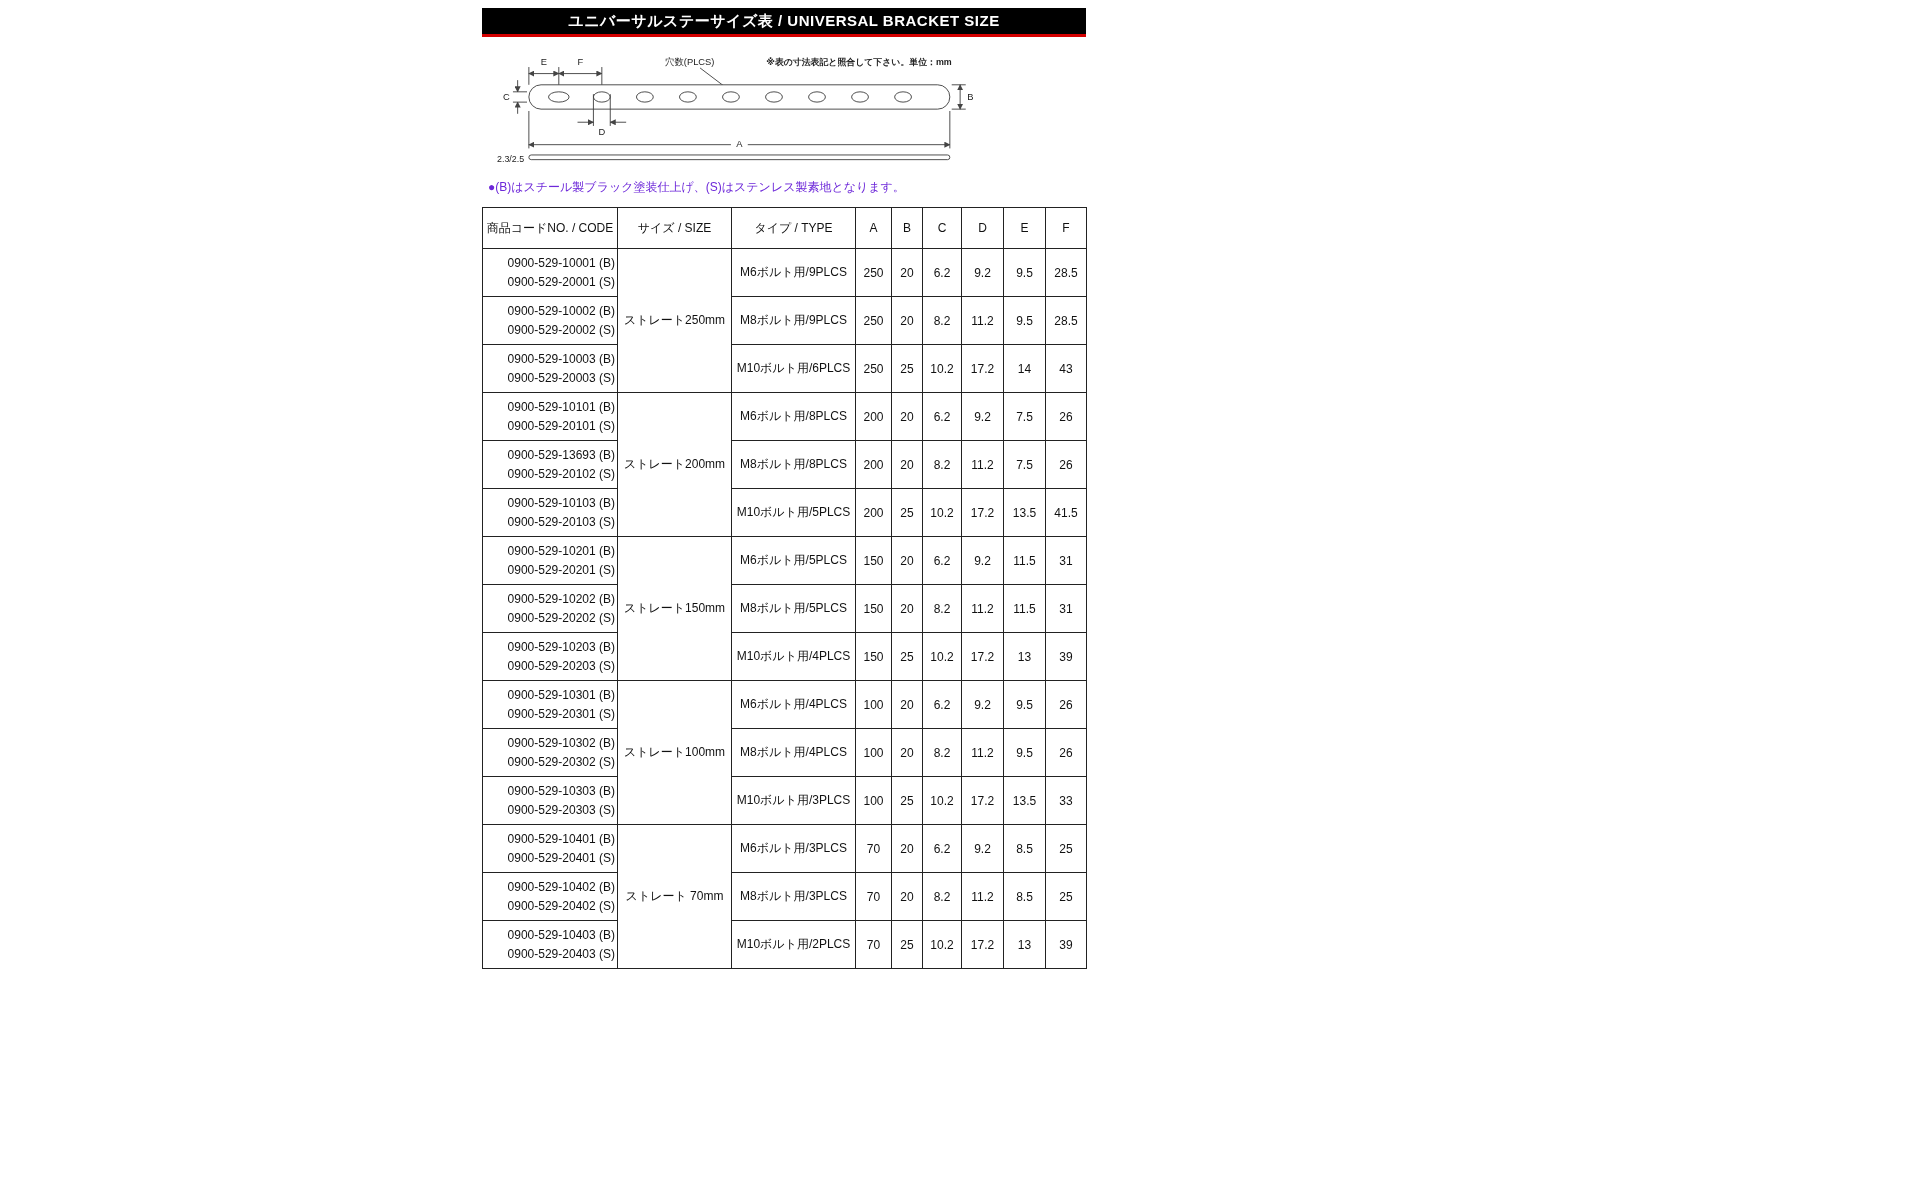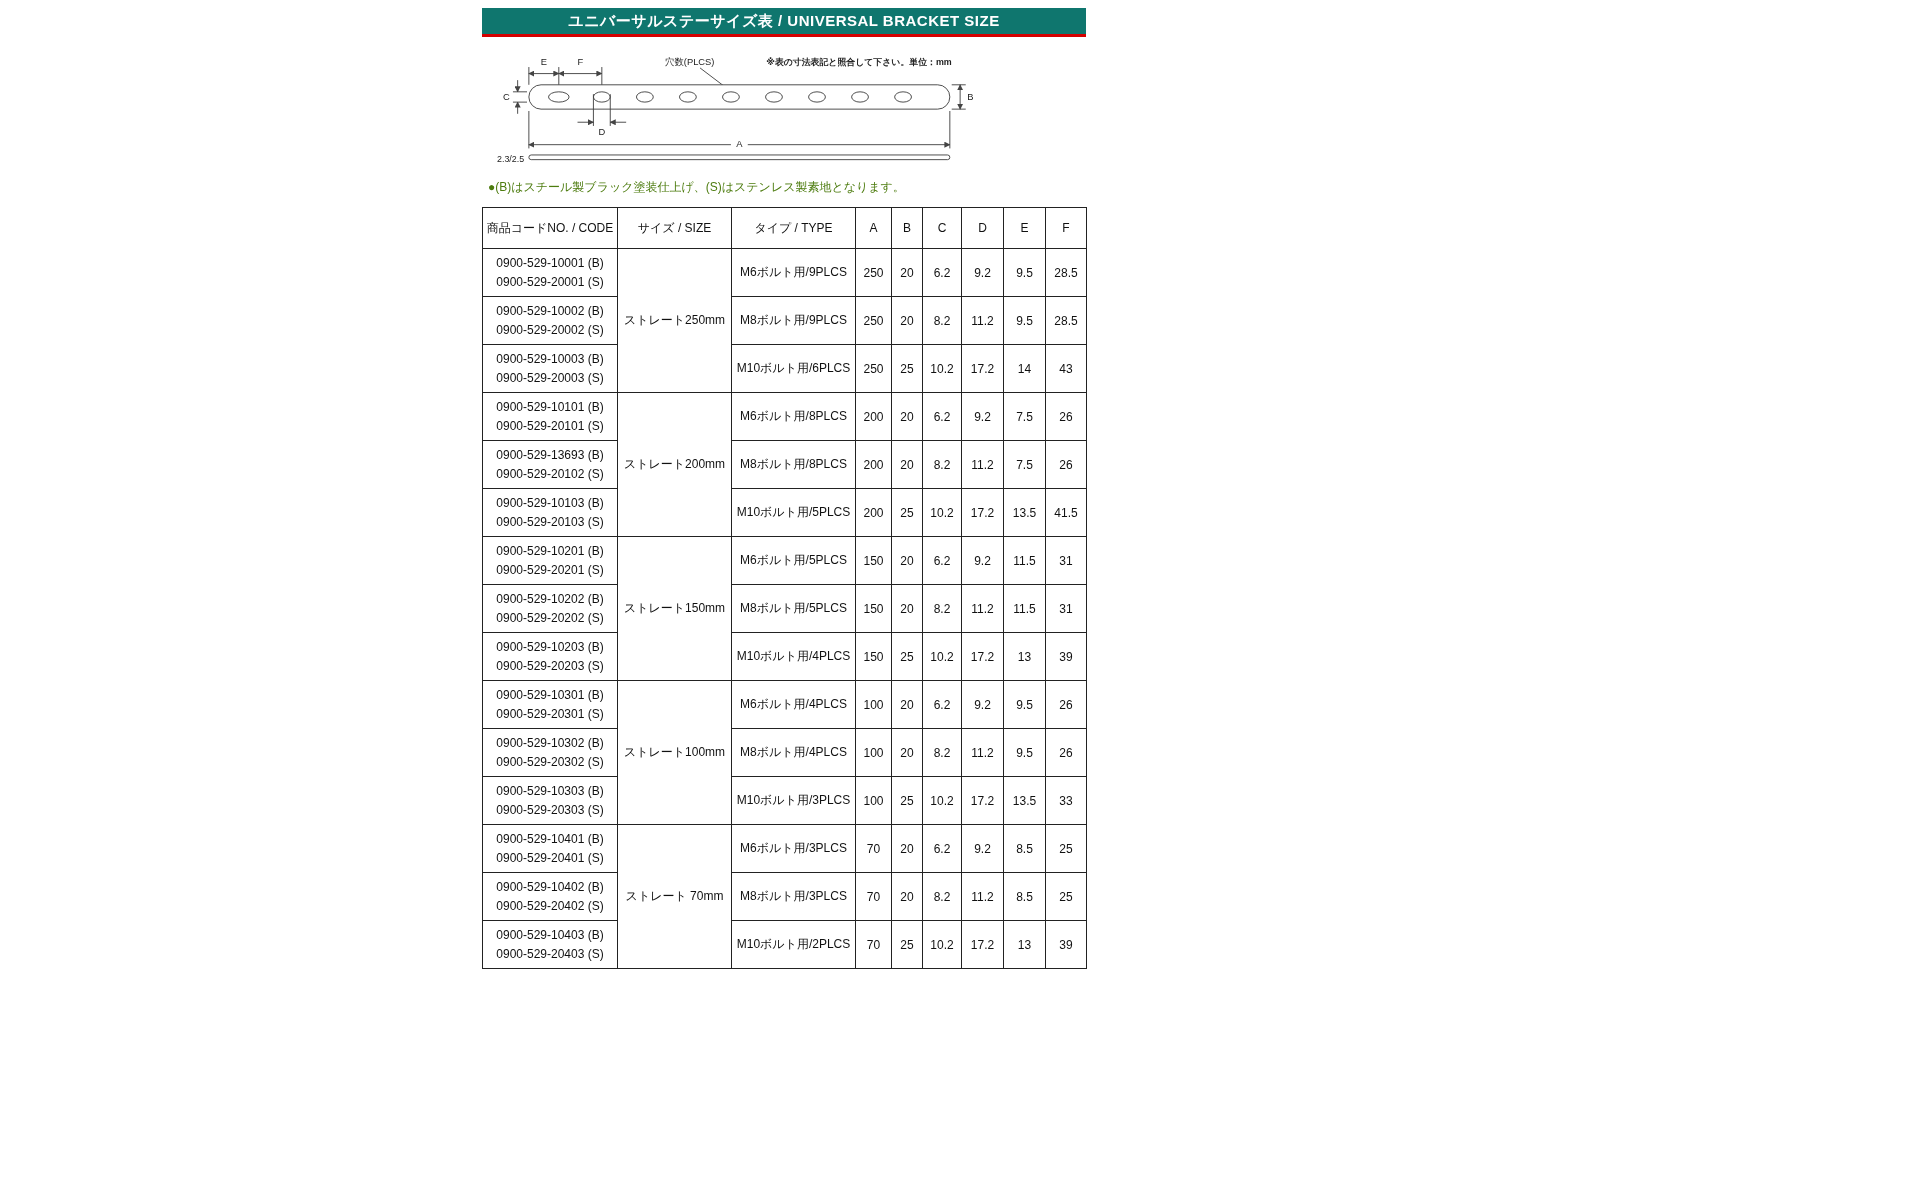--- a/index.html
+++ b/index.html
@@ -3,38 +3,38 @@
 <meta charset="utf-8">
 <style>
   * { margin:0; padding:0; box-sizing:border-box; }
   html,body { background:#fff; }
   body {
     width:1920px; height:1198px; position:relative;
     font-family:"Liberation Sans","DejaVu Sans",sans-serif; color:#111;
   }
   .content { position:absolute; left:482px; top:8px; width:604px; }
   .title-bar {
-    background:#0f766e; color:#fff; text-align:center;
+    background:#000000; color:#fff; text-align:center;
     font-weight:bold; font-size:15px; letter-spacing:0.5px;
     padding:4px 0 3px; border-bottom:3px solid #d40000;
   }
   .diagram { margin-top:16px; }
   svg text { font-family:"Liberation Sans","DejaVu Sans",sans-serif; fill:#222; }
   .dim { stroke:#444; stroke-width:1; fill:none; }
-  .notes { margin:5px 0 10px 6px; font-size:12px; line-height:19px; color:#4d7c0f; }
+  .notes { margin:5px 0 10px 6px; font-size:12px; line-height:19px; color:#6d28d9; }
   table.spec {
     width:604px; border-collapse:collapse; table-layout:fixed; margin-top:4px;
   }
   table.spec th, table.spec td {
     border:1px solid #222; text-align:center; vertical-align:middle;
     font-size:12px; font-weight:normal; padding:2px; background:#fff;
   }
   table.spec thead th { height:41px; }
   table.spec tbody td { height:48px; }
-  .code-line { line-height:19px; }
+  .code-line { line-height:19px;text-align:right; }
 </style>
 </head>
 <body>
 
 <div class="content">
 
   <div class="title-bar">
     <span>ユニバーサルステーサイズ表 / UNIVERSAL BRACKET SIZE</span>
   </div>
 

